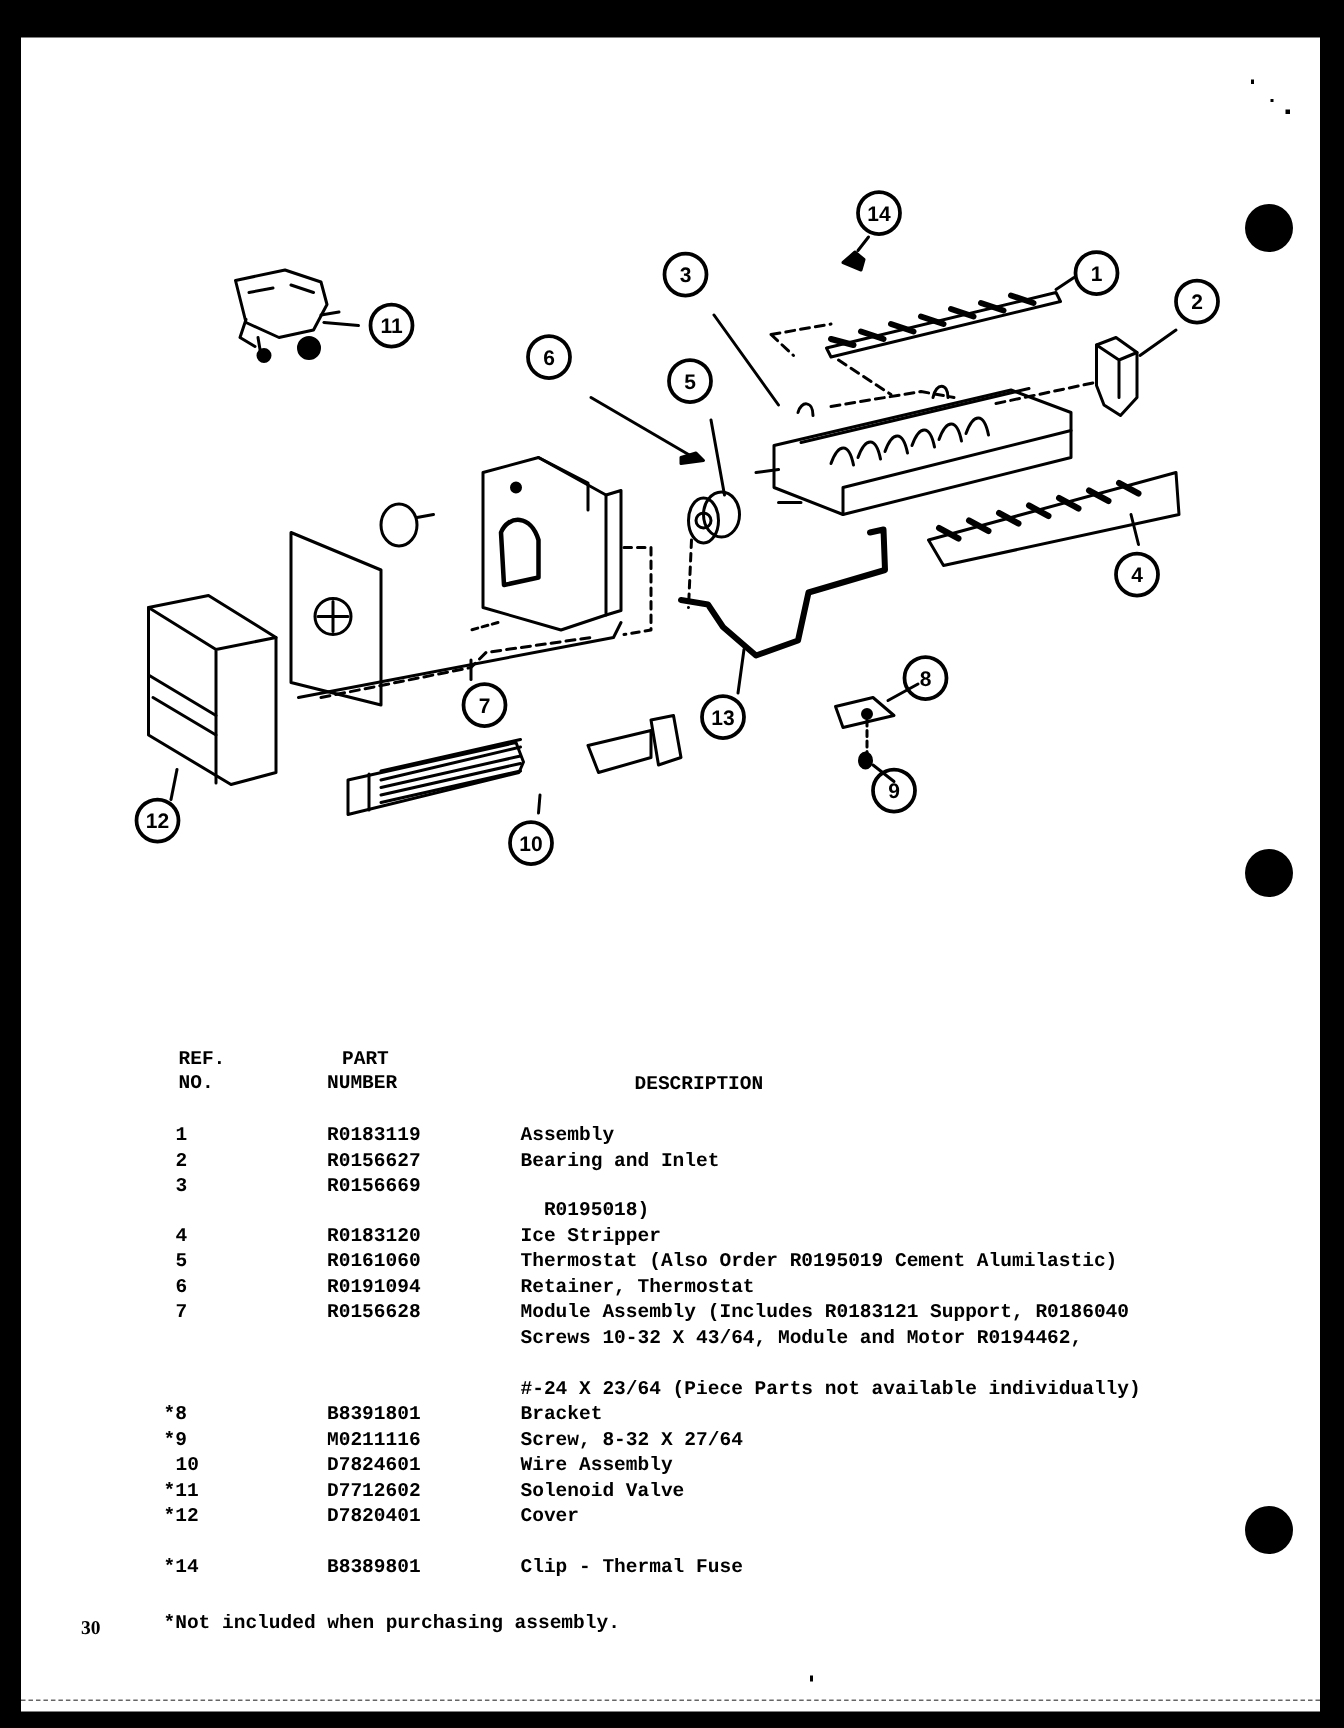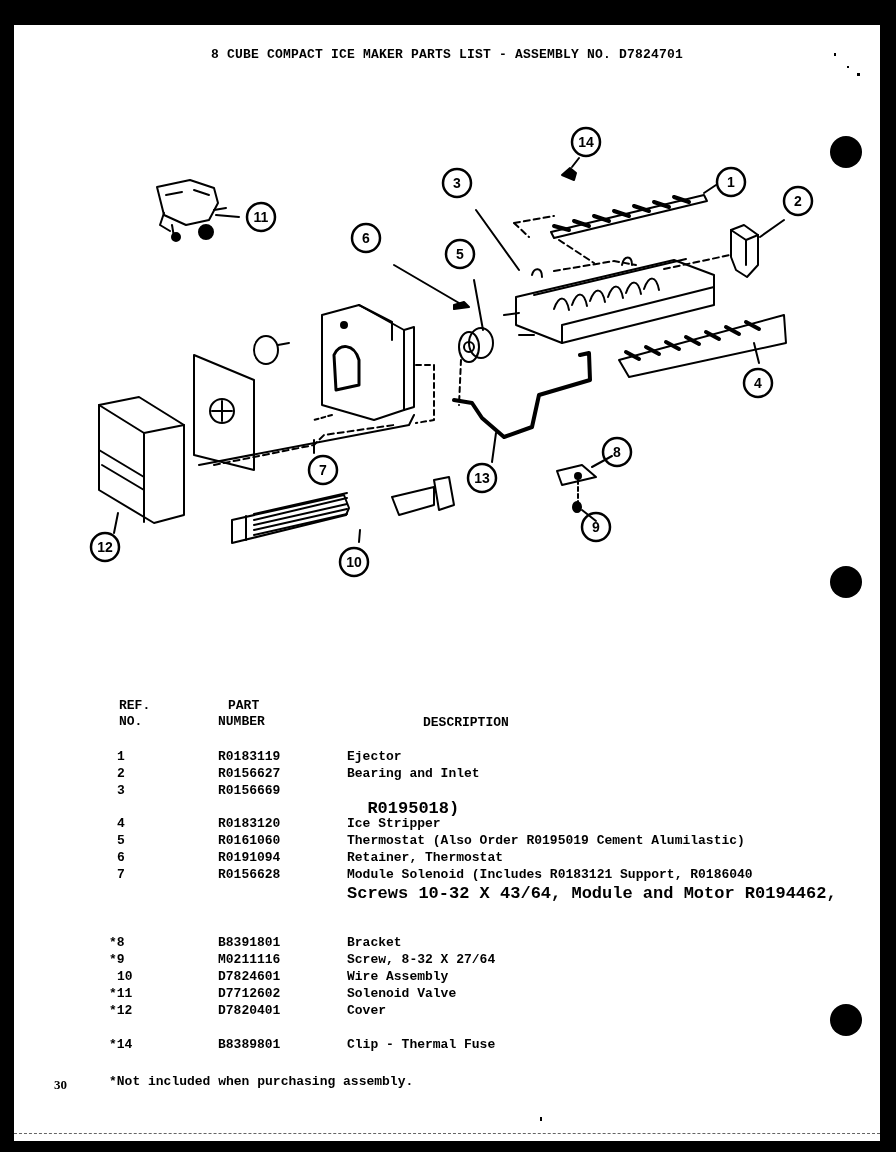--- a/index.html
+++ b/index.html
@@ -8,31 +8,30 @@
   .mono { font-family: "Liberation Mono", "DejaVu Sans Mono", monospace; font-weight: bold; color: #000; }
   .title { position: absolute; left: 0; top: 22px; width: 866px; text-align: center; font-size: 13px; letter-spacing: 0.2px; }
   .hole { position: absolute; width: 32px; height: 32px; border-radius: 50%; background: #000; }
   .speck { position: absolute; width: 3px; height: 3px; background: #000; }
   .diagram { position: absolute; left: 0; top: 0; width: 866px; height: 640px; }
   .hdr { position: absolute; font-size: 13px; }
   .row { position: absolute; left: 0; width: 866px; height: 17px; font-size: 13px; }
   .row .ref { position: absolute; width: 40px; }
   .row .pn { position: absolute; left: 204px; }
   .row .desc { position: absolute; left: 333px; white-space: pre; }
-  .cont { position: absolute; left: 333px; font-size: 17px; white-space: pre; }
+  .cont { position: absolute; left: 333px; font-size: 13px; white-space: pre; }
   .pagenum { position: absolute; left: 40px; top: 1052px; font-size: 13px; font-family: Liberation Serif, serif; }
   .footnote { position: absolute; left: 95px; top: 1049px; font-size: 13px; }
   .bottom-noise { position: absolute; left: 0; top: 1108px; width: 866px; height: 2px; border-top: 1px dashed #000; opacity: .6; }
 </style>
 </head>
 <body>
 
 <div class="page">
 
-  <div class="title mono">8 CUBE COMPACT ICE MAKER PARTS LIST - ASSEMBLY NO. D7824701</div>
 
   <div class="speck" style="left:820px;top:28px;width:2px;height:3px"></div>
   <div class="speck" style="left:833px;top:41px;width:2px;height:2px"></div>
   <div class="speck" style="left:843px;top:48px;width:3px;height:3px"></div>
 
   <div class="hole" style="left:816px;top:111px"></div>
   <div class="hole" style="left:816px;top:541px"></div>
   <div class="hole" style="left:816px;top:979px"></div>
 
   <svg class="diagram" viewBox="0 0 866 640" width="866" height="640">
@@ -186,21 +185,21 @@
 
   <div class="hdr mono" style="left:105px;top:673px">REF.</div>
   <div class="hdr mono" style="left:105px;top:689px">NO.</div>
   <div class="hdr mono" style="left:214px;top:673px">PART</div>
   <div class="hdr mono" style="left:204px;top:689px">NUMBER</div>
   <div class="hdr mono" style="left:409px;top:690px">DESCRIPTION</div>
 
   <div class="row mono" style="top:724px">
     <span class="ref" style="left:103px">1</span>
     <span class="pn">R0183119</span>
-    <span class="desc">Ejector</span>
+    <span class="desc">Assembly</span>
   </div>
   <div class="row mono" style="top:741px">
     <span class="ref" style="left:103px">2</span>
     <span class="pn">R0156627</span>
     <span class="desc">Bearing and Inlet</span>
   </div>
   <div class="row mono" style="top:758px">
     <span class="ref" style="left:103px">3</span>
     <span class="pn">R0156669</span>
   </div>
@@ -216,23 +215,24 @@
     <span class="desc">Thermostat (Also Order R0195019 Cement Alumilastic)</span>
   </div>
   <div class="row mono" style="top:825px">
     <span class="ref" style="left:103px">6</span>
     <span class="pn">R0191094</span>
     <span class="desc">Retainer, Thermostat</span>
   </div>
   <div class="row mono" style="top:842px">
     <span class="ref" style="left:103px">7</span>
     <span class="pn">R0156628</span>
-    <span class="desc">Module Solenoid (Includes R0183121 Support, R0186040</span>
+    <span class="desc">Module Assembly (Includes R0183121 Support, R0186040</span>
   </div>
   <div class="cont mono" style="top:859px">Screws 10-32 X 43/64, Module and Motor R0194462,</div>
+  <div class="cont mono" style="top:893px">#-24 X 23/64 (Piece Parts not available individually)</div>
   <div class="row mono" style="top:910px">
     <span class="ref" style="left:95px">*8</span>
     <span class="pn">B8391801</span>
     <span class="desc">Bracket</span>
   </div>
   <div class="row mono" style="top:927px">
     <span class="ref" style="left:95px">*9</span>
     <span class="pn">M0211116</span>
     <span class="desc">Screw, 8-32 X 27/64</span>
   </div>

